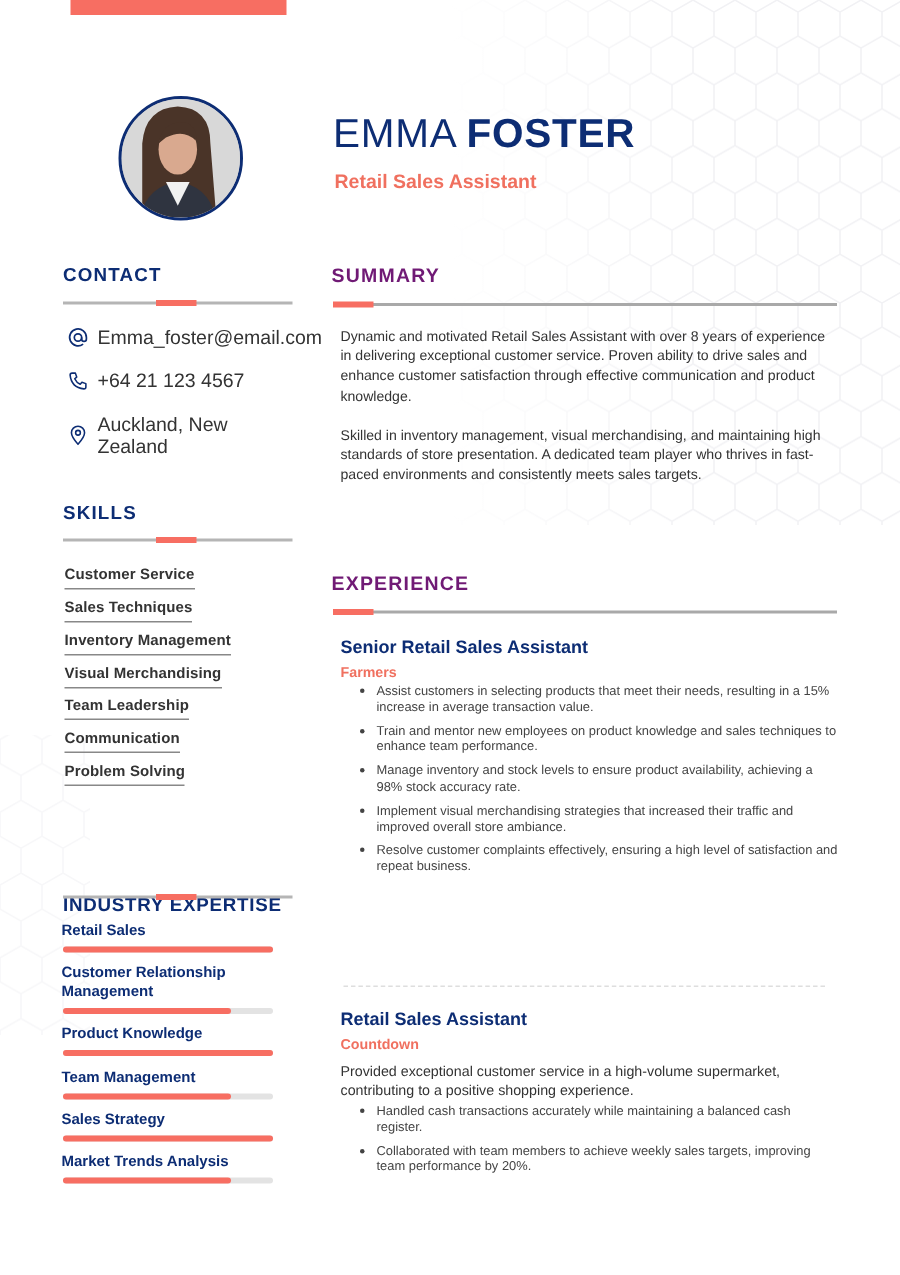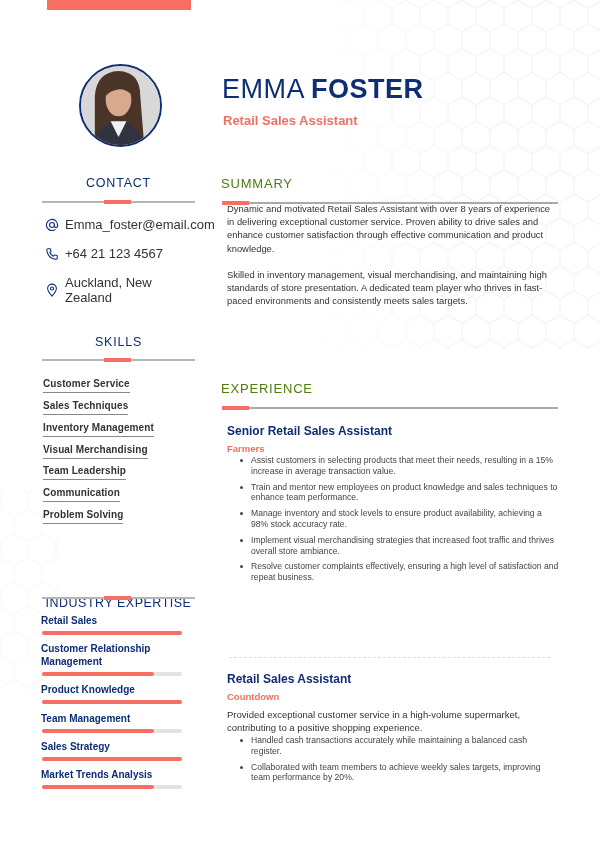--- a/index.html
+++ b/index.html
@@ -14,40 +14,40 @@
     background: radial-gradient(circle at 70% 35%, #e2e2e2 0%, #cfcfcf 40%, #b9b9b9 100%); }
   .photo svg { display: block; width: 100%; height: 100%; }
 
   .name { position: absolute; left: 222px; top: 74px; font-size: 27px; color: #0d2d74; letter-spacing: 0.5px; z-index: 1; white-space: nowrap; }
   .name .first { font-weight: 400; }
   .name .last { font-weight: 700; margin-left: 6px; }
   .job-title { position: absolute; left: 223px; top: 113px; font-size: 13px; color: #f0705f; font-weight: 600; z-index: 1; }
 
   
   .left { position: absolute; left: 42px; top: 0; width: 153px; z-index: 1; }
-  .lhead { position: absolute; left: 0; width: 153px; text-align: center; font-size: 12.5px; font-weight: 400; color: #0d2d74; letter-spacing: 0.8px; }
+  .lhead { position: absolute; left: 0; width: 153px; text-align: left; font-size: 12.5px; font-weight: 700; color: #0d2d74; letter-spacing: 0.8px; }
   .ldiv { position: absolute; left: 0; width: 153px; height: 2px; background: #b5b5b5; }
   .ldiv::after { content: ""; position: absolute; left: 62px; top: -1px; width: 27px; height: 4px; background: #f76e62; }
 
   .contact-item { position: absolute; left: 3px; display: flex; align-items: center; font-size: 13px; color: #333; }
   .contact-item .ic { width: 14px; height: 14px; margin-right: 6px; display: inline-flex; }
   .contact-item .ic svg { width: 14px; height: 14px; }
 
   .skill { position: absolute; left: 1px; font-size: 10px; color: #333; font-weight: 600; padding-bottom: 3px; border-bottom: 1px solid #888; white-space: nowrap; letter-spacing: 0.1px; }
 
   .exp-label { position: absolute; left: -1px; font-size: 10px; font-weight: 700; color: #0d2d74; line-height: 13px; }
   .exp-bar { position: absolute; left: 0; width: 140px; height: 4px; border-radius: 2px; background: #e3e3e3; }
   .exp-bar .fill { height: 100%; border-radius: 2px; background: #f76e62; }
 
   
-  .rhead { position: absolute; left: 221px; font-size: 13px; font-weight: 400; color: #4d7c0f; letter-spacing: 0.8px; z-index: 1; }
+  .rhead { position: absolute; left: 221px; font-size: 13px; font-weight: 700; color: #701a75; letter-spacing: 0.8px; z-index: 1; }
   .rdiv { position: absolute; left: 222px; width: 336px; height: 2px; background: #a9a9a9; z-index: 1; }
   .rdiv::after { content: ""; position: absolute; left: 0; top: -1px; width: 27px; height: 4px; background: #f76e62; }
 
-  .summary { position: absolute; left: 227px; top: 202px; width: 332px; font-size: 9.4px; line-height: 13.2px; color: #333; z-index: 1; }
+  .summary { position: absolute; left: 227px; top: 217px; width: 332px; font-size: 9.4px; line-height: 13.2px; color: #333; z-index: 1; }
   .summary p + p { margin-top: 13px; }
 
   .job { position: absolute; left: 227px; width: 332px; z-index: 1; }
   .job .role { font-size: 12px; font-weight: 700; color: #0d2d74; }
   .job .company { font-size: 9.5px; font-weight: 700; color: #f0705f; margin-top: 5px; }
   .job .dates { font-size: 8px; color: #888; margin-top: 6px; display: flex; align-items: center; }
   .job .dates .cal { width: 6px; height: 6px; background: #999; margin-right: 4px; border-radius: 1px; }
   .job .desc { font-size: 9.5px; line-height: 13px; color: #333; margin-top: 6px; }
   .job ul { list-style: none; margin-left: 10px; margin-top: 1px; }
   .job li { position: relative; padding-left: 14px; font-size: 8.6px; line-height: 10.8px; color: #444; margin-bottom: 5px; }
@@ -178,21 +178,21 @@
 <div class="rhead" style="top:381px;">EXPERIENCE</div>
 <div class="rdiv" style="top:407px;"></div>
 
 <div class="job" style="top:424px;">
   <div class="role">Senior Retail Sales Assistant</div>
   <div class="company">Farmers</div>
   <ul>
     <li>Assist customers in selecting products that meet their needs, resulting in a 15% increase in average transaction value.</li>
     <li>Train and mentor new employees on product knowledge and sales techniques to enhance team performance.</li>
     <li>Manage inventory and stock levels to ensure product availability, achieving a 98% stock accuracy rate.</li>
-    <li>Implement visual merchandising strategies that increased foot traffic and thrives overall store ambiance.</li>
+    <li>Implement visual merchandising strategies that increased their traffic and improved overall store ambiance.</li>
     <li>Resolve customer complaints effectively, ensuring a high level of satisfaction and repeat business.</li>
   </ul>
 </div>
 
 <div class="job-sep"></div>
 
 <div class="job" style="top:672px;">
   <div class="role">Retail Sales Assistant</div>
   <div class="company">Countdown</div>
   <div class="desc">Provided exceptional customer service in a high-volume supermarket, contributing to a positive shopping experience.</div>

